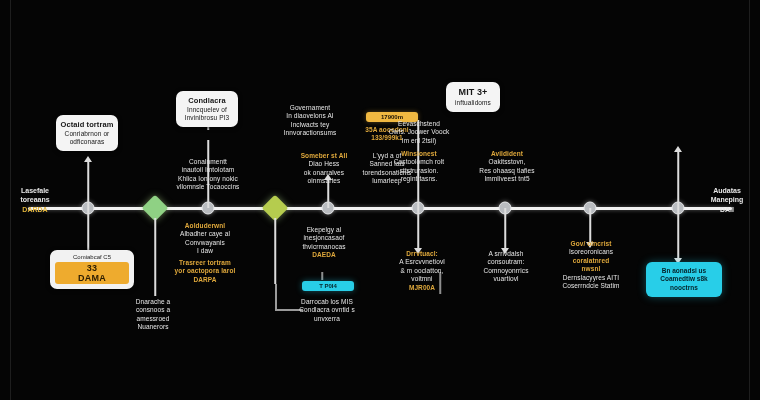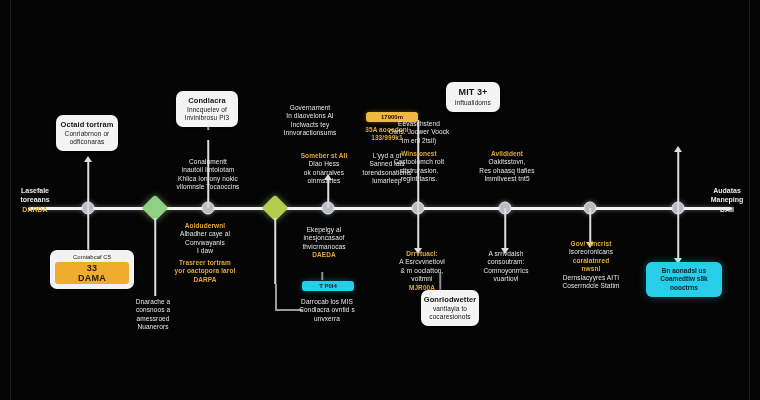--- a/index.html
+++ b/index.html
@@ -284,24 +284,20 @@
     <span class="ttl">Condlacra</span>
     <span>Inncquelev of Invinibrosu PI3</span>
   </div>
 
   <div class="callout" style="left:446px; top:82px; width:52px;">
     <span class="ttl" style="font-size:9px;">MIT 3+</span>
     <span>inftualidoms</span>
   </div>
 
 
-  <div class="callout" style="left:421px; top:290px; width:56px;">
-    <span class="ttl">Gonrlodwetter</span>
-    <span>vantlayia to cocaresionots</span>
-  </div>
 
   <div class="card-amber" style="left:50px; top:250px; width:74px;">
     <span class="top">Comiabcaf C5</span>
     <span class="band">33 DAMA</span>
   </div>
 
   <div class="badge-amber" style="left:366px; top:112px; width:40px;">17900m</div>
   <div class="badge-cyan" style="left:302px; top:281px; width:40px;">T P0I4</div>
   <div class="box-cyan" style="left:646px; top:262px; width:62px;">Bn  aonadsi us Coamedtiw s8k nooctrns</div>
 

